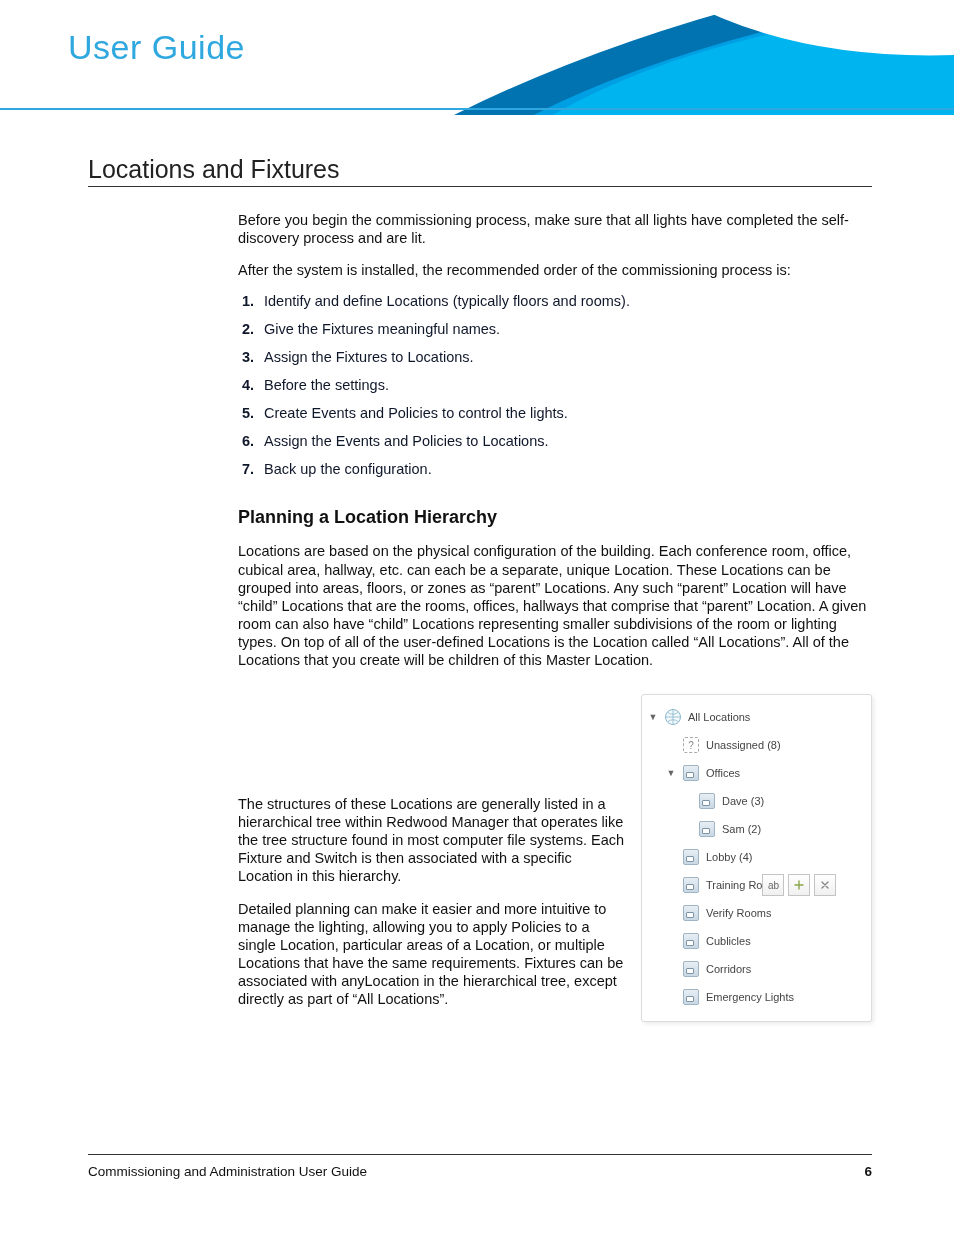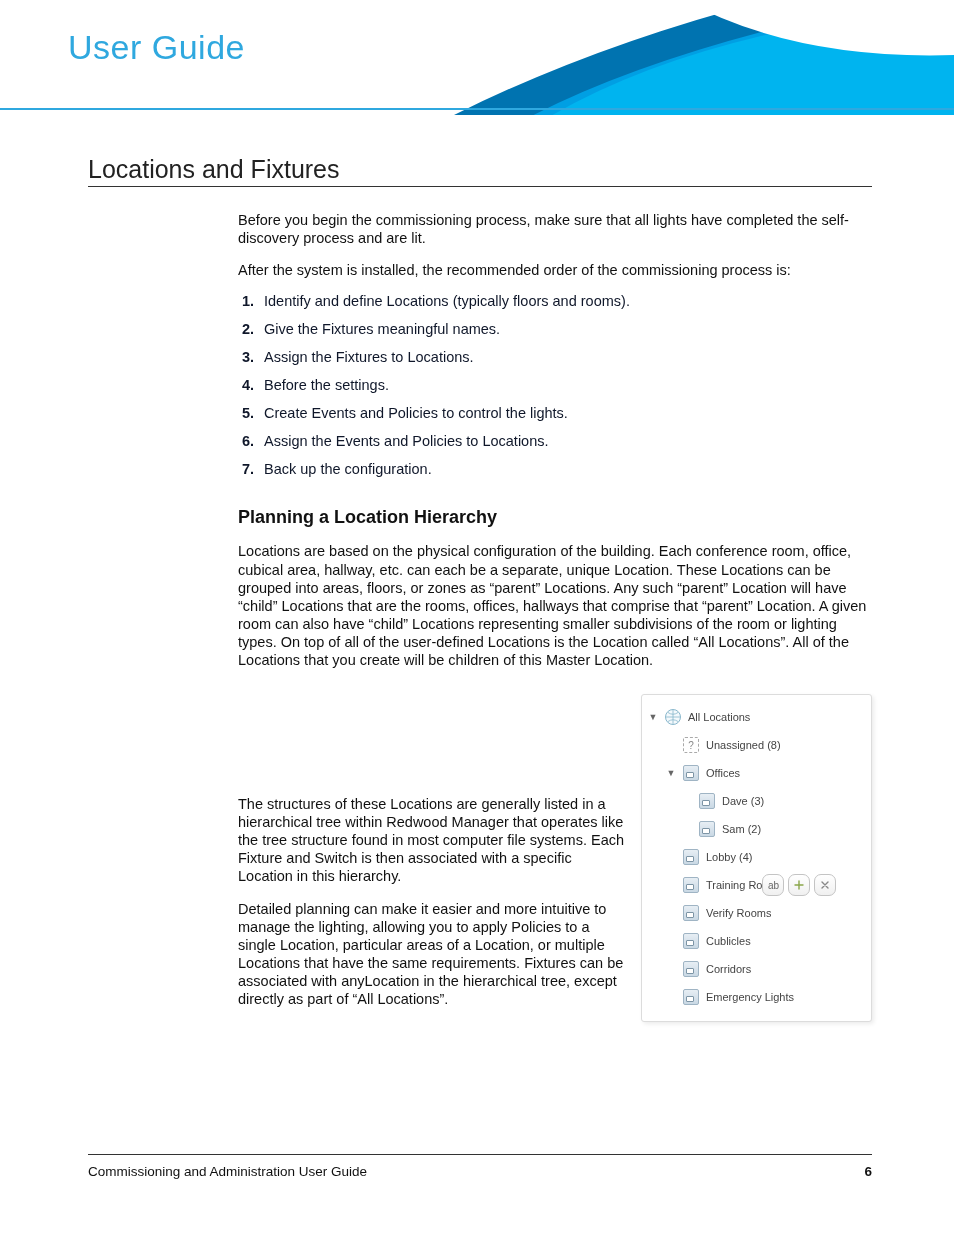--- a/index.html
+++ b/index.html
@@ -163,21 +163,21 @@
     padding-left: 0;
   }
   .sel-label {
     max-width: 58px;
     overflow: hidden;
     white-space: nowrap;
   }
   .mini-btn {
     width: 22px; height: 22px;
     border: 1px solid #c4c4c4;
-    border-radius: 7px;
+    border-radius: 0;
     background: linear-gradient(#fff,#f0f0f0);
     display: inline-flex;
     align-items: center;
     justify-content: center;
     font-size: 10px;
     color: #666;
   }
   .mini-btn.gap { margin-left: 4px; }
   .mini-btn svg { display:block; }
 

